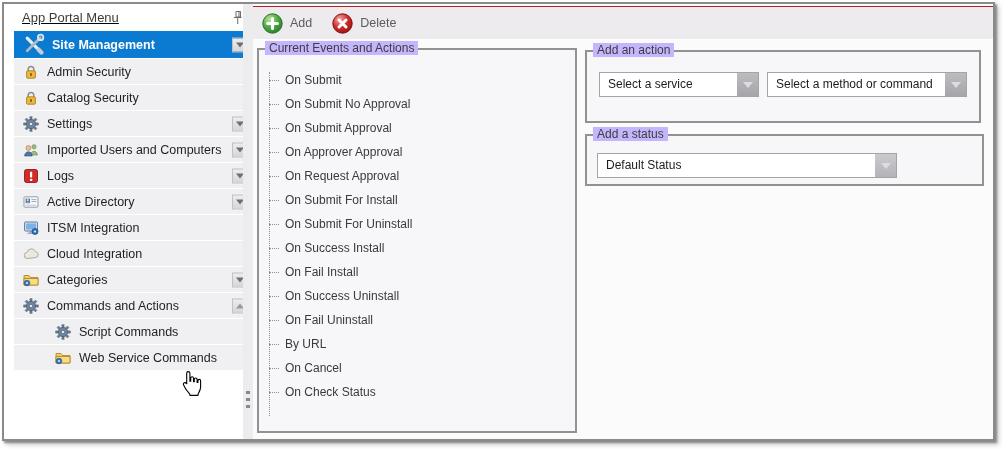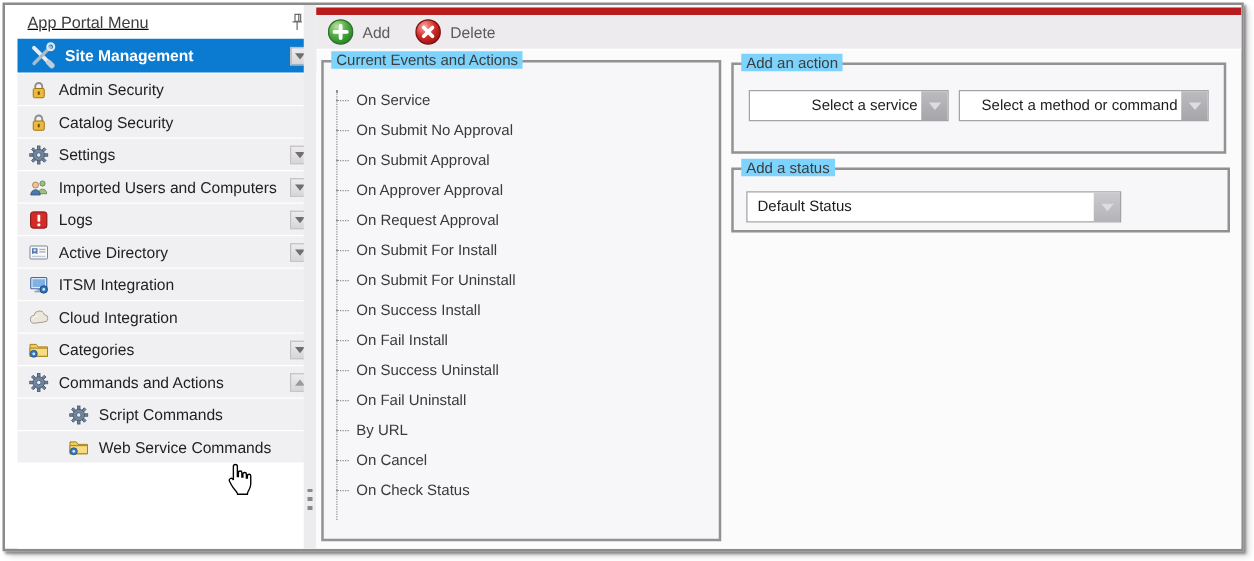--- a/index.html
+++ b/index.html
@@ -37,37 +37,37 @@
   .tri { width:0; height:0; border-left:4px solid transparent; border-right:4px solid transparent;
          border-top:5px solid #6f6f6f; }
   .tri.up { border-top:none; border-bottom:5px solid #9a999c; }
   
   .splitter { position:absolute; left:239px; top:0; width:10px; height:100%; background:#ecebee; cursor:ew-resize; }
   .grip { position:absolute; left:3px; top:387px; width:4px; height:21px;
           background:repeating-linear-gradient(to bottom,#89888b 0 3px,rgba(0,0,0,0) 3px 7px); }
   
   .main { position:absolute; left:249px; top:0; right:0; bottom:0; background:#fbfbfb; }
   .toolbar { position:absolute; left:0; top:2px; right:0; height:34px; background:#edebee;
-             border-top:6px solid #b91c1c; border-bottom:1px solid #ffffff;
+             border-top:1px solid #b91c1c; border-bottom:1px solid #ffffff;
              display:flex; align-items:center; padding-left:9px; gap:20px; }
   .tool-btn { display:flex; align-items:center; gap:7px; background:none; border:none;
               padding:0; font:inherit; cursor:pointer; }
   .tool-icon { display:flex; }
   .tool-label { font-size:12.5px; color:#5b5b5b; }
   .groupbox { position:absolute; border:2px solid #929292; background:#f7f6f8; }
-  .legend { position:absolute; top:-9px; left:6px; padding:0 4px; background:#7dd3fc;
+  .legend { position:absolute; top:-9px; left:6px; padding:0 4px; background:#c4b5fd;
             font-size:12px; color:#3d3d3d; white-space:nowrap; }
   .events-box { left:4px; top:44px; width:320px; height:385px; }
   .tree { position:absolute; left:6px; top:18px; right:2px; bottom:2px; }
   .tree-line { position:absolute; left:4px; top:4px; width:1px; border-left:1px dotted #8f8f8f; }
   .tree-item { position:relative; height:24px; line-height:24px; padding-left:20px;
                font-size:12px; color:#3a3a3a; white-space:nowrap; cursor:default; }
   .tree-item::before { content:""; position:absolute; left:4px; top:12px; width:10px;
                        border-top:1px dotted #8f8f8f; }
-  .action-box { left:332px; top:46px; width:396px; height:73px;text-align:right; }
+  .action-box { left:332px; top:46px; width:396px; height:73px; }
   .status-box { left:332px; top:130px; width:399px; height:52px; }
   .combo { position:absolute; height:25px; background:#ffffff; border:1px solid #a5a3a6; cursor:pointer; }
   .combo-text { position:absolute; left:8px; top:0; right:24px; line-height:23px; font-size:12px;
                 color:#1c1c1c; white-space:nowrap; overflow:hidden; }
   .combo-btn { position:absolute; right:0; top:0; bottom:0; width:21px;
                background:linear-gradient(#bcbbc0,#a6a5aa);
                display:flex; align-items:center; justify-content:center; }
   .combo-tri { width:0; height:0; border-left:5px solid transparent; border-right:5px solid transparent;
                border-top:6px solid #dddce1; }
   .service-combo { left:12px; top:20px; width:160px; }
@@ -331,21 +331,21 @@
             </svg>
         </span>
         <span class="tool-label">Delete</span>
       </button>
     </div>
 
     <section class="groupbox events-box">
       <span class="legend">Current Events and Actions</span>
       <div class="tree">
         <div class="tree-line" style="height: 344px;"></div>
-      <div class="tree-item">On Service</div>
+      <div class="tree-item">On Submit</div>
           <div class="tree-item">On Submit No Approval</div>
           <div class="tree-item">On Submit Approval</div>
           <div class="tree-item">On Approver Approval</div>
           <div class="tree-item">On Request Approval</div>
           <div class="tree-item">On Submit For Install</div>
           <div class="tree-item">On Submit For Uninstall</div>
           <div class="tree-item">On Success Install</div>
           <div class="tree-item">On Fail Install</div>
           <div class="tree-item">On Success Uninstall</div>
           <div class="tree-item">On Fail Uninstall</div>

